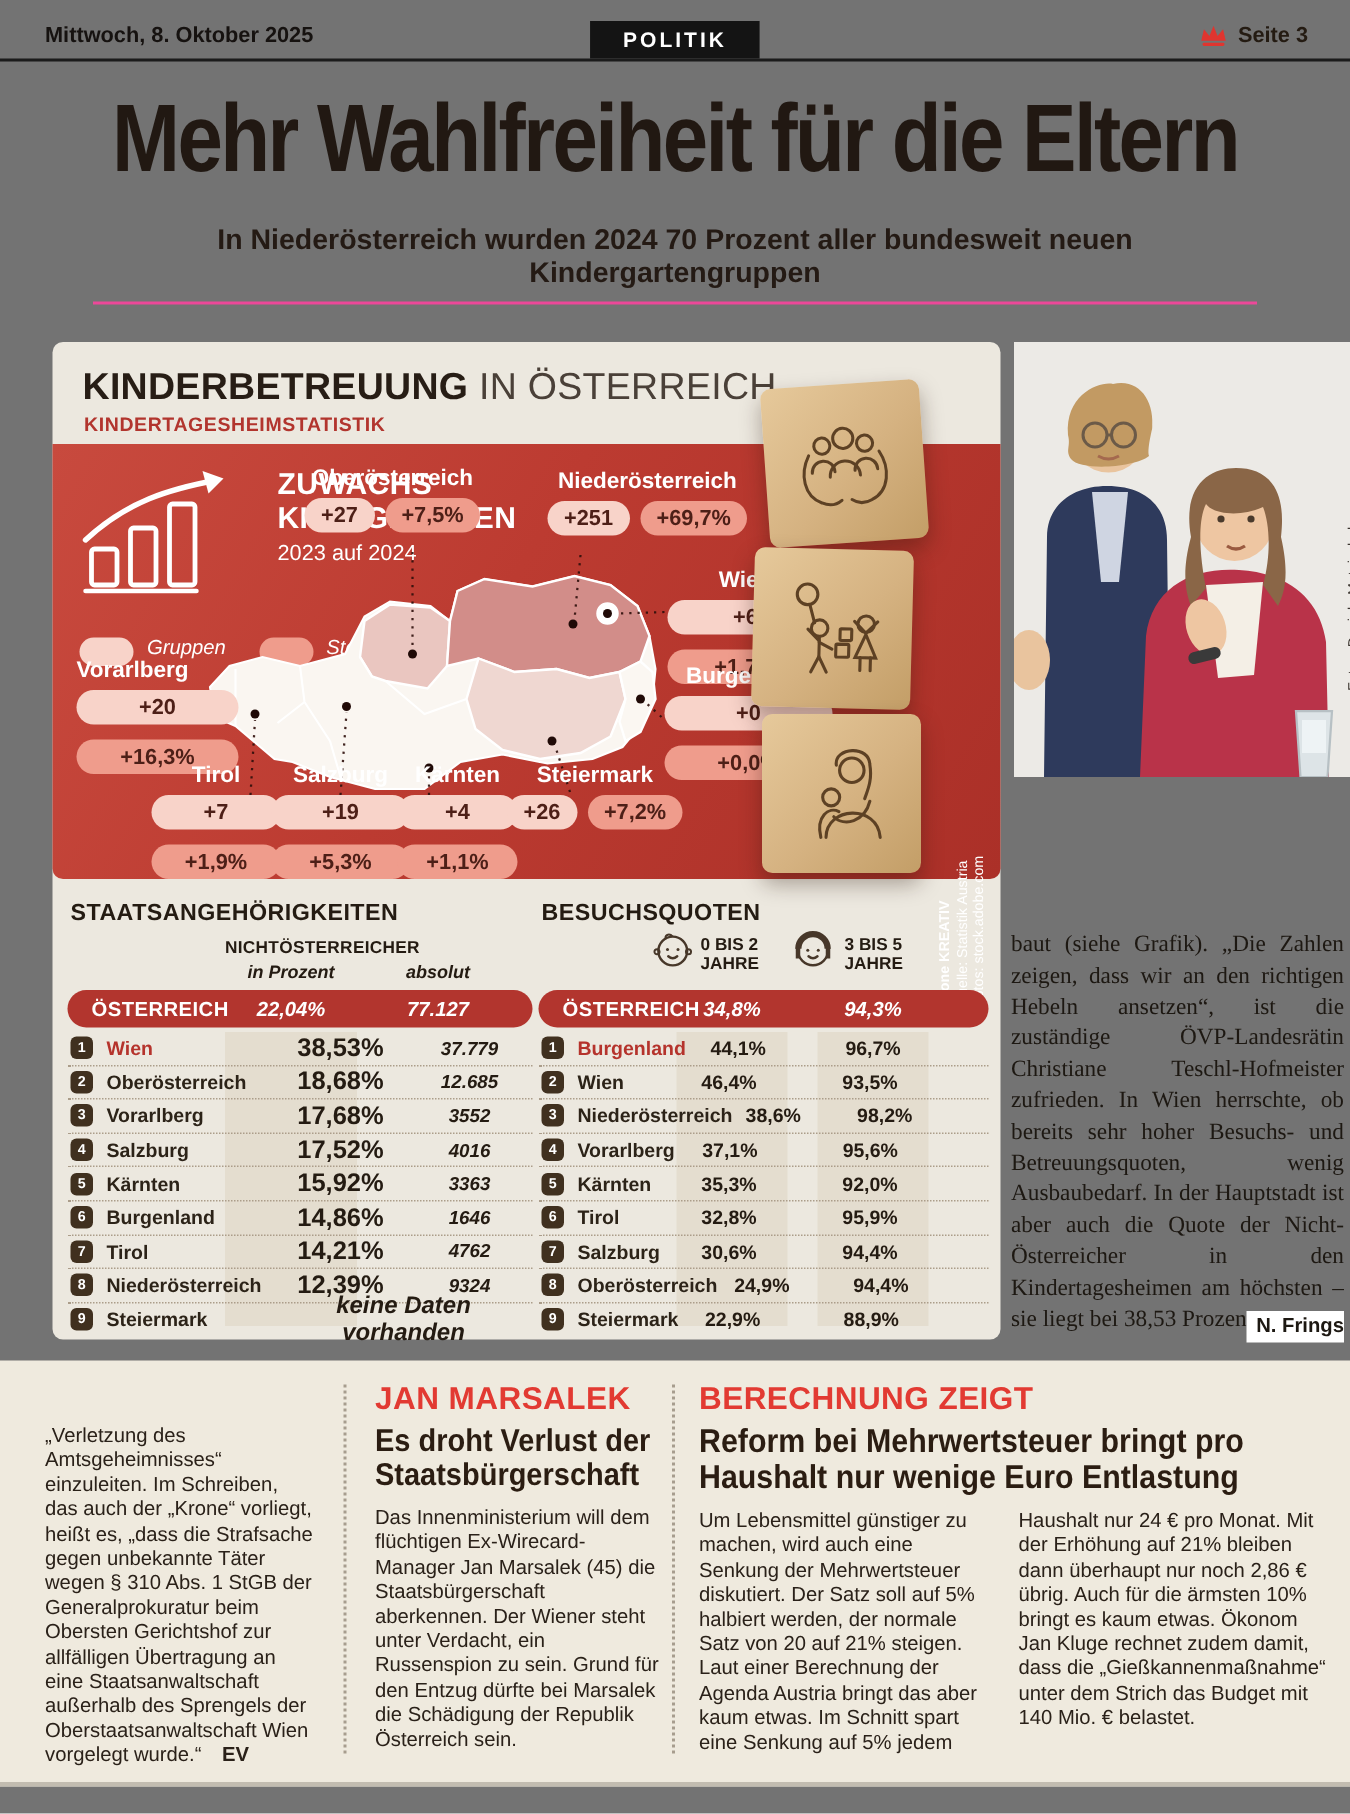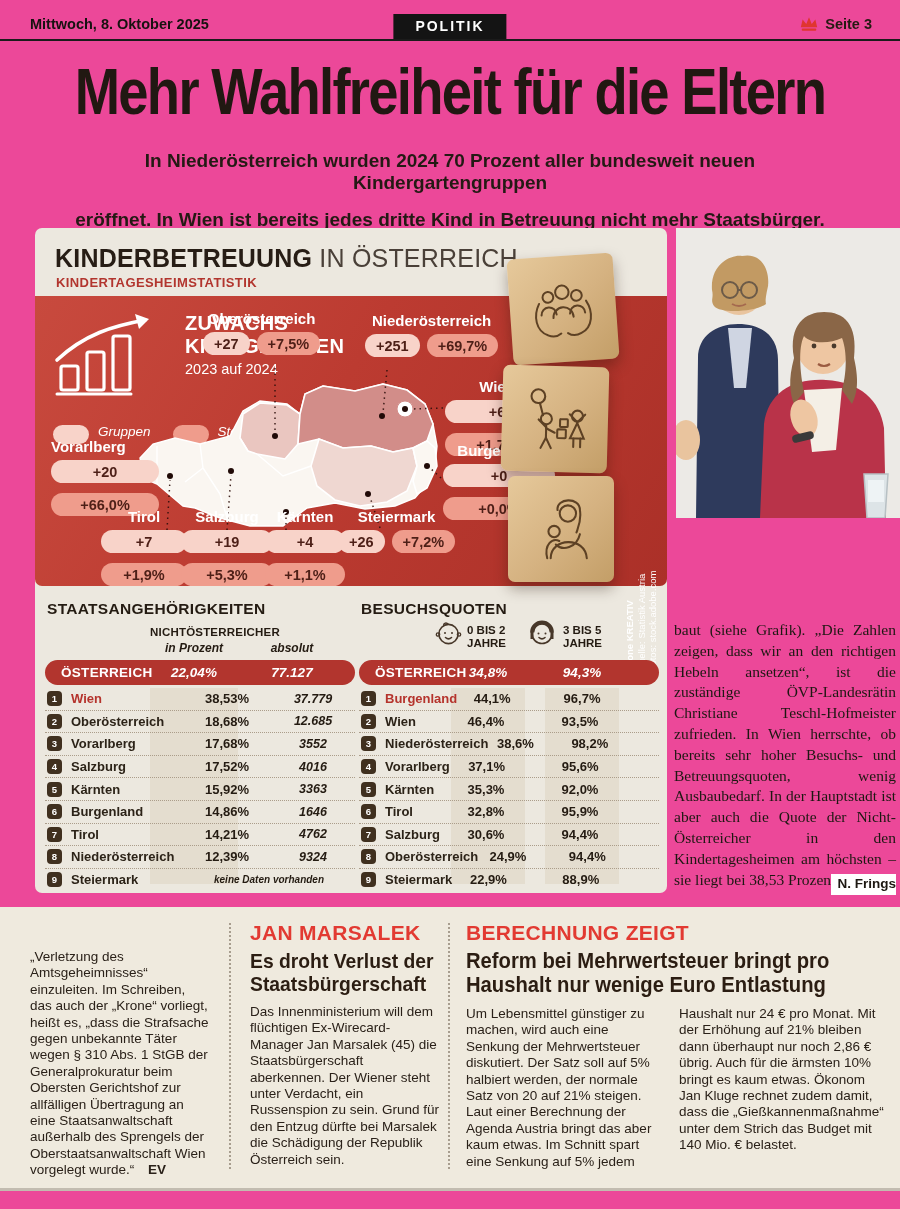--- a/index.html
+++ b/index.html
@@ -1,32 +1,32 @@
 <!DOCTYPE html>
 <html><head>
 <meta charset="utf-8">
 <style>
   html,body{margin:0;padding:0;background:#ffffff;}
-  #page{position:relative;width:900px;height:1209px;background:#ec4899;overflow:hidden;
+  #page{position:relative;width:900px;height:1209px;background:#737373;overflow:hidden;
         font-family:"Liberation Sans",sans-serif;color:#241b12;}
   .abs{position:absolute;}
 
   
   .mast-date{left:30px;top:16px;font-size:14.5px;font-weight:700;color:#161210;}
   .mast-rule{left:0;top:39px;width:900px;height:2px;background:#1b1b1b;}
   .mast-section{left:50%;top:14px;transform:translateX(-50%);background:#141414;color:#fff;
     font-size:14px;font-weight:800;letter-spacing:2px;padding:4px 22px 5px;z-index:3;}
   .mast-page{right:28px;top:16px;font-size:14.5px;font-weight:700;display:flex;align-items:center;gap:6px;justify-content:center;}
 
   
   .headline{left:0;right:0;top:60px;text-align:center;white-space:nowrap;
     font-size:64px;font-weight:900;letter-spacing:-2px;color:#211812;
     transform:scaleX(.85);transform-origin:center top;line-height:1;}
   .deck{left:62px;right:62px;top:148px;text-align:center;}
-  .deck div{font-size:19px;font-weight:700;color:#241a14;padding:2px 0 7px;border-bottom:4px solid #ec4899;}
+  .deck div{font-size:19px;font-weight:700;color:#241a14;padding:2px 0 7px;border-bottom:2px solid #ec4899;}
   .deck div+div{margin-top:2px;}
 
   
   .infocard{left:35px;top:228px;width:632px;height:665px;background:#ece8df;border-radius:7px;}
   .info-title{position:absolute;left:20px;top:16px;font-size:25px;letter-spacing:.2px;white-space:nowrap;}
   .info-title .strong{font-weight:900;color:#271d15;}
   .info-title .light{font-weight:400;color:#4a4038;}
   .info-kicker{position:absolute;left:21px;top:47px;font-size:13px;font-weight:800;color:#b2352e;letter-spacing:.4px;}
 
   .redpanel{position:absolute;left:0;top:68px;width:632px;height:290px;
@@ -98,25 +98,25 @@
   .totalbar .tv{position:absolute;text-align:center;font-size:13.5px;font-weight:800;font-style:italic;}
   .t1 .tv.v1{left:105px;width:88px;} .t1 .tv.v2{left:205px;width:84px;font-style:italic;}
   .t2 .tv.v1{left:92px;width:74px;} .t2 .tv.v2{left:186px;width:74px;}
   .rows{position:absolute;left:0;right:2px;top:88px;z-index:2;}
   .trow{display:flex;align-items:center;height:21.6px;border-bottom:1px dotted #ab9d8a;}
   .trow:last-child{border-bottom:none;}
   .badge{width:15px;height:15px;border-radius:4px;background:#40301f;color:#fff;font-size:9.5px;font-weight:800;
     display:flex;align-items:center;justify-content:center;margin:0 9px 0 2px;flex:0 0 auto;}
   .tname{flex:1;font-size:13px;font-weight:600;color:#2c2318;white-space:nowrap;}
   .tname.red{color:#b5332c;font-weight:800;}
-  .t1 .tpct{width:88px;text-align:center;font-size:13px;font-weight:800;}
+  .t1 .tpct{width:88px;text-align:center;font-size:17px;font-weight:800;}
   .t1 .tabs{width:84px;text-align:center;font-size:12.5px;font-weight:600;font-style:italic;}
   .t2 .tq{width:74px;text-align:center;font-size:13px;font-weight:800;}
   .t2 .tq.q2{margin-left:20px;margin-right:42px;}
-  .note{width:172px;text-align:center;font-size:10px;font-style:italic;font-weight:600;}
+  .note{width:172px;text-align:center;font-size:16px;font-style:italic;font-weight:600;}
   .ageicon{position:absolute;top:20px;} .age-lb{position:absolute;top:24px;font-size:11.5px;font-weight:700;line-height:13px;}
 
   
   .footerbox{left:0;top:907px;width:900px;height:281px;background:#efeade;border-bottom:3px solid #c2bcb0;}
   .fdivider{position:absolute;top:16px;height:246px;border-left:2px dotted #a79d8e;}
   .d1{left:229px;} .d2{left:448px;}
   .fbody{font-size:13.5px;line-height:16.4px;color:#2a2119;}
   .fcol1{position:absolute;left:30px;top:42px;width:180px;}
   .fcol2{position:absolute;left:250px;top:14px;width:190px;}
   .fcol3{position:absolute;left:466px;top:14px;width:426px;}
@@ -145,21 +145,20 @@
           <path d="M2,12 L4,3.5 L8,8.5 L11,1 L14,8.5 L18,3.5 L20,12 Z" fill="#e0352f"></path>
           <rect x="3" y="13.4" width="16" height="2.4" rx="1" fill="#e0352f"></rect>
         </svg>
     </span>
     <span>Seite 3</span>
   </div>
 
   <div class="abs headline">Mehr Wahlfreiheit für die Eltern</div>
   <div class="abs deck">
     <div>In Niederösterreich wurden 2024 70 Prozent aller bundesweit neuen Kindergartengruppen</div>
-    <div>eröffnet. In Wien ist bereits jedes dritte Kind in Betreuung nicht mehr Staatsbürger.</div>
   </div>
 
   <div class="abs infocard">
     <div class="info-title"><span class="strong">KINDERBETREUUNG</span><span class="light"> IN ÖSTERREICH</span></div>
     <div class="info-kicker">KINDERTAGESHEIMSTATISTIK</div>
 
     <div class="redpanel">
 
       <div class="zw-icon">
         <svg width="118" height="88" viewBox="0 0 118 88" fill="none" stroke="#ffffff">
@@ -247,21 +246,21 @@
         <div class="rlabel">Burgenland</div>
         <div class="rpills">
             <span class="pill light">+0</span>
             <span class="pill salmon">+0,0%</span>
           </div>
       </div>
       <div class="rg rg4 stack leftalign">
         <div class="rlabel">Vorarlberg</div>
         <div class="rpills">
             <span class="pill light">+20</span>
-            <span class="pill salmon">+66,0%</span>
+            <span class="pill salmon">+16,3%</span>
           </div>
       </div>
       <div class="rg rg5 stack">
         <div class="rlabel">Tirol</div>
         <div class="rpills">
             <span class="pill light">+7</span>
             <span class="pill salmon">+1,9%</span>
           </div>
       </div>
       <div class="rg rg6 stack">

